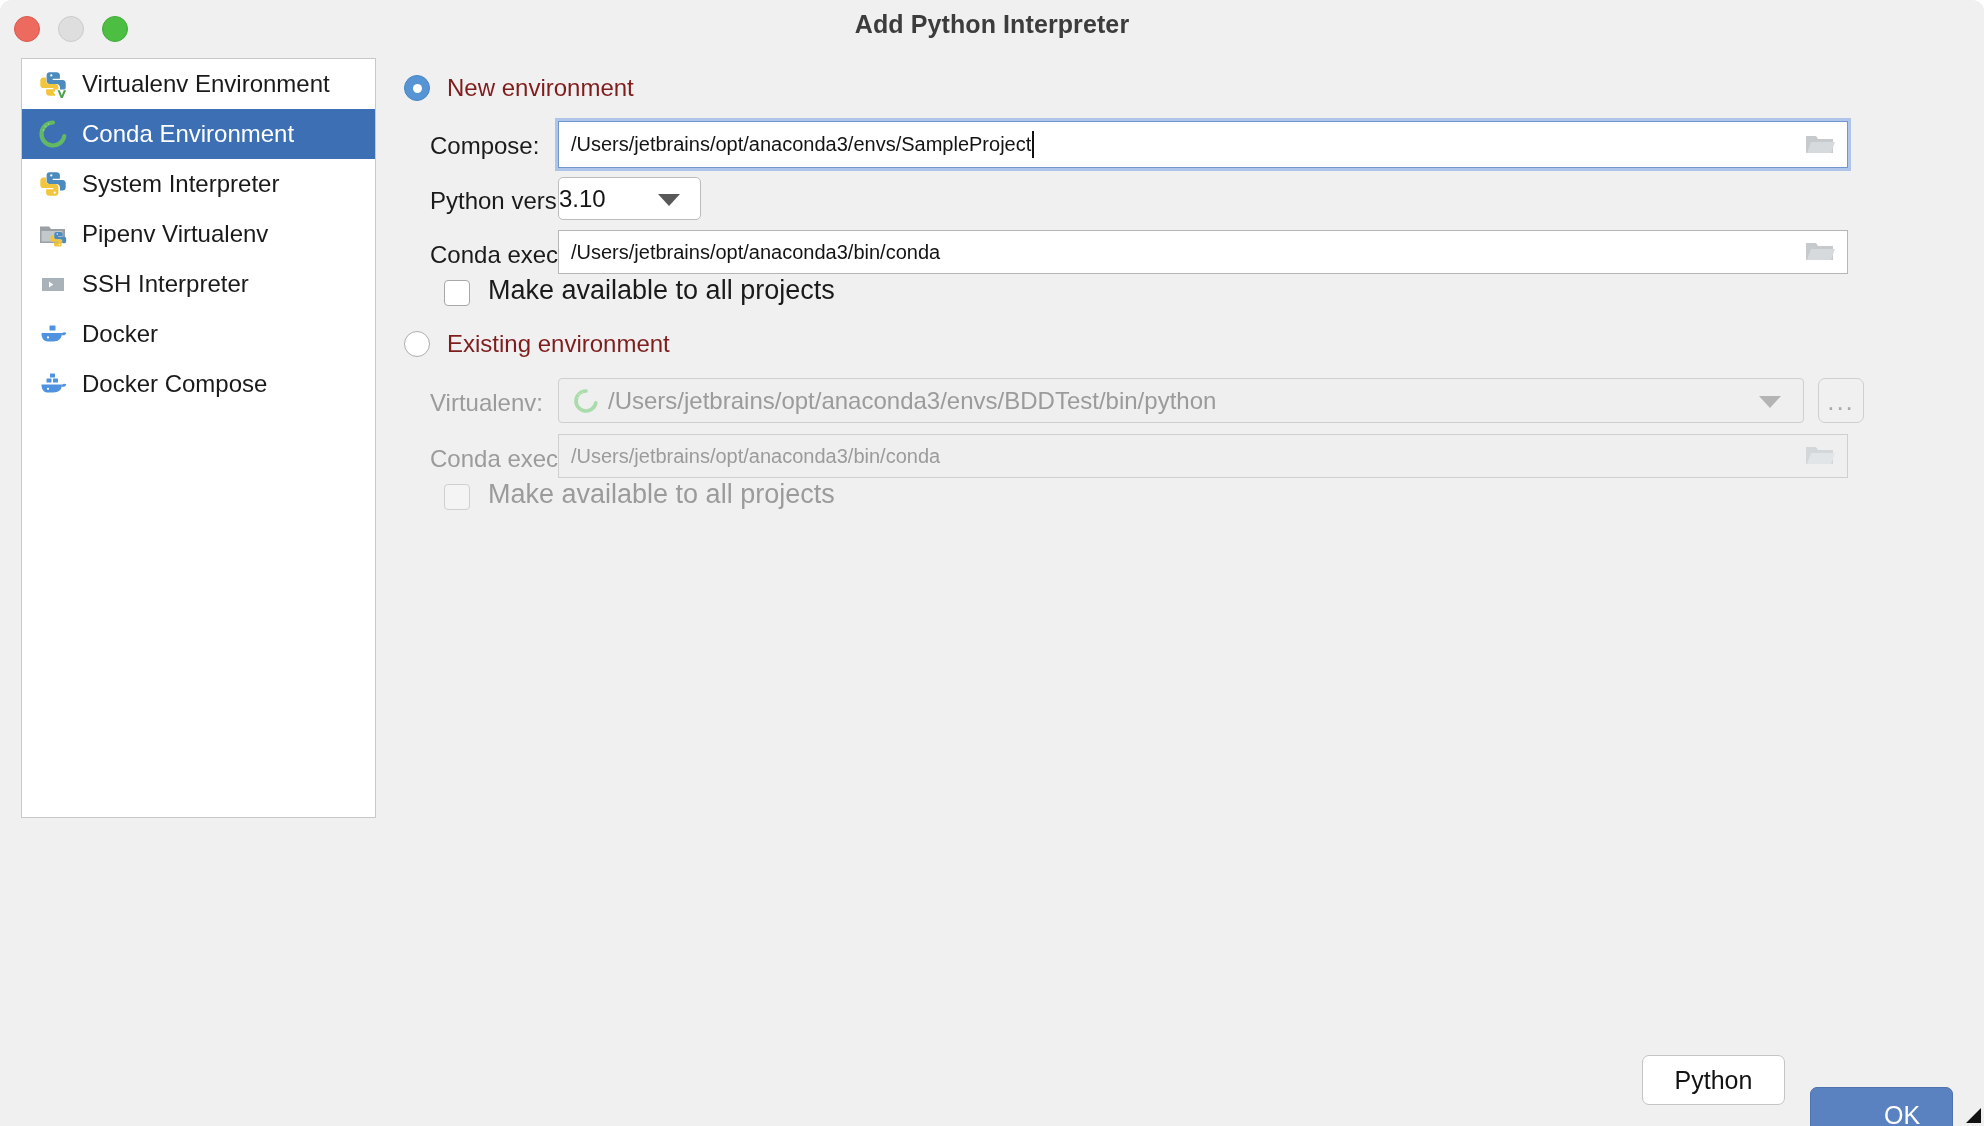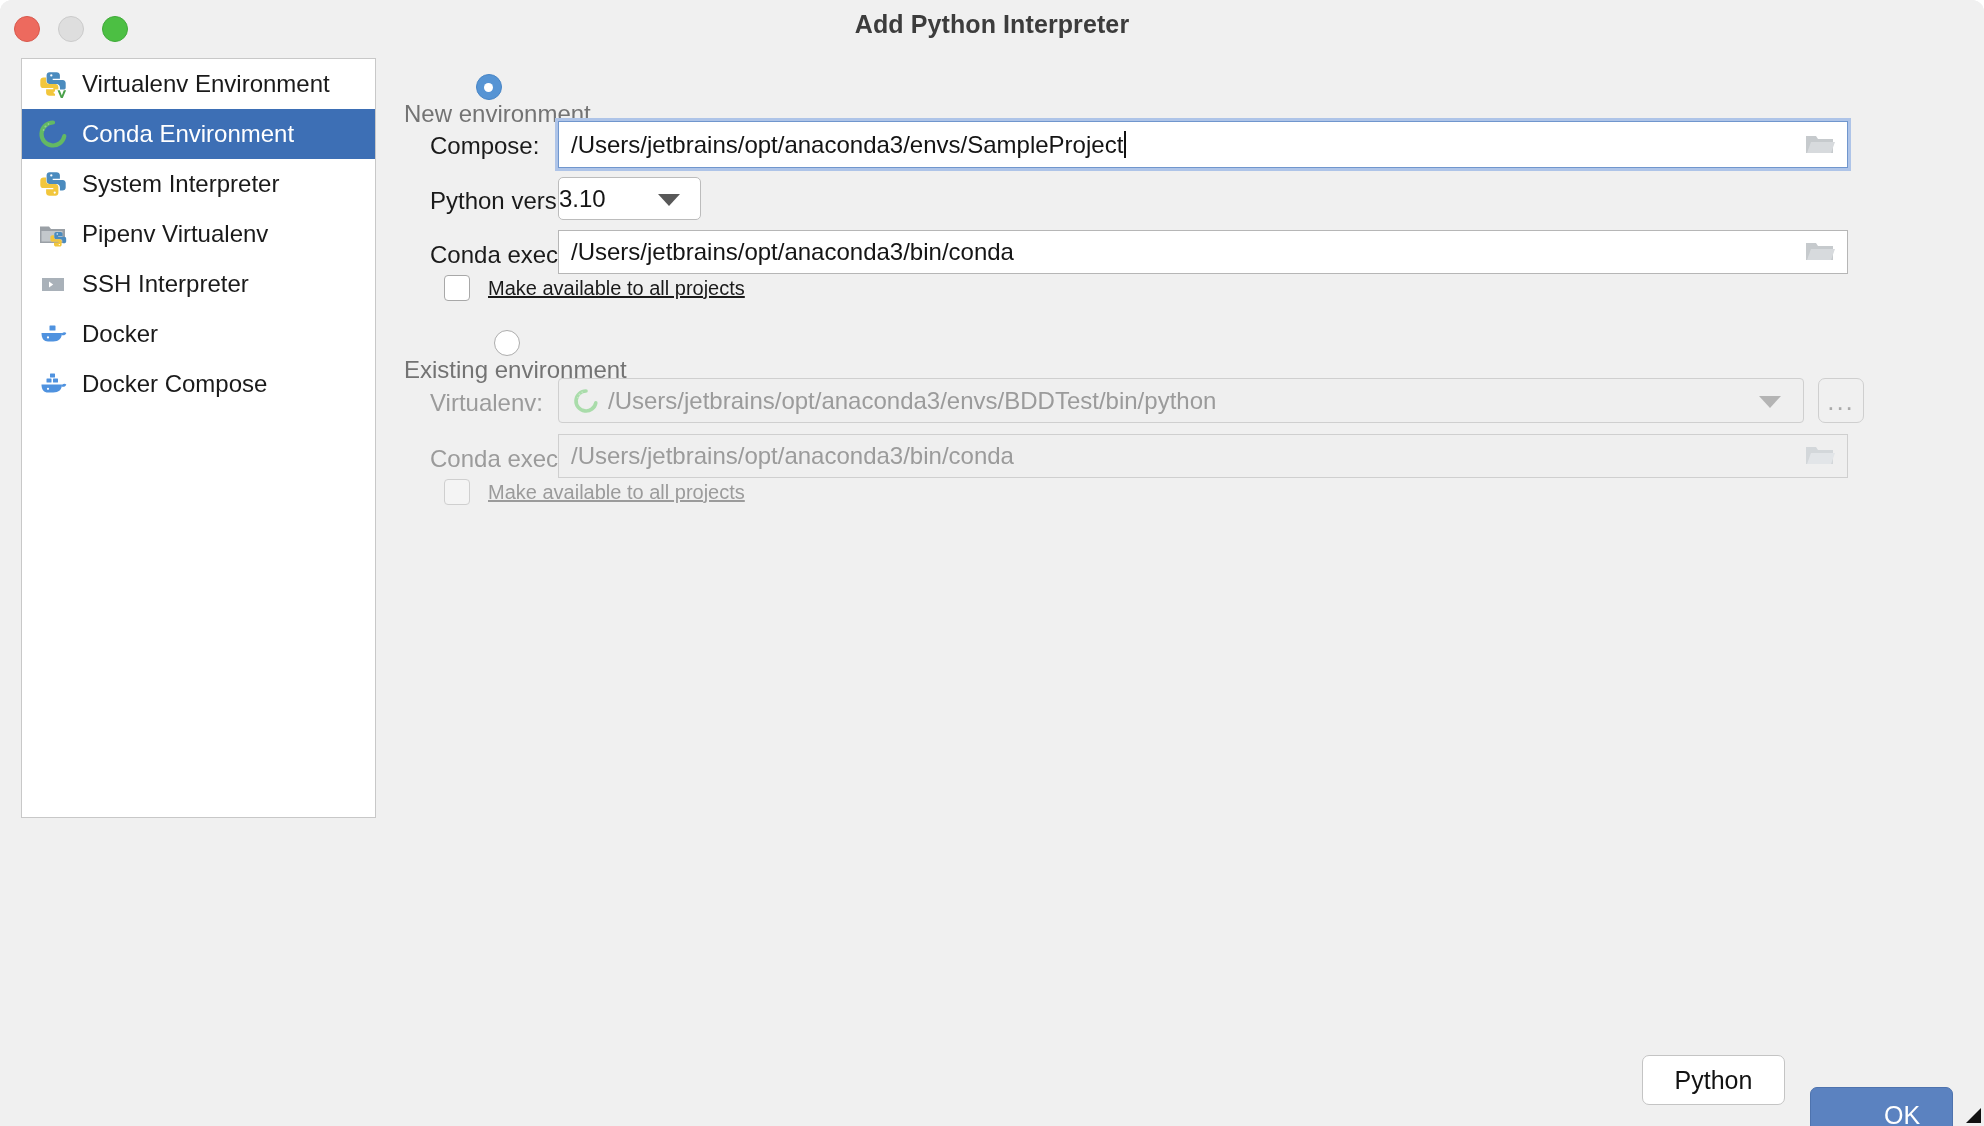--- a/index.html
+++ b/index.html
@@ -97,22 +97,21 @@
     top: 58px;
     width: 1570px;
     height: 760px;
   }
 
   .radio-row {
     position: absolute;
     display: flex;
     align-items: center;
     font-size: 24px;
-    color: #737373;
-    flex-direction: column;
+    color: #7f1d1d;
   }
   .radio {
     width: 26px;
     height: 26px;
     border-radius: 50%;
     box-sizing: border-box;
     margin-right: 17px;
     flex: 0 0 26px;
     position: relative;
   }
@@ -143,21 +142,21 @@
   .field-label.dim { color: #9b9b9b; }
 
   .textfield {
     position: absolute;
     box-sizing: border-box;
     background: #ffffff;
     border: 1px solid #b6b6b6;
     display: flex;
     align-items: center;
     padding: 0 12px;
-    font-size: 24px;
+    font-size: 20px;
     color: #141414;
     overflow: hidden;
     white-space: nowrap;
   }
   .textfield.focused {
     border: 1px solid #7096cd;
     box-shadow: 0 0 0 3px #aec4e8;
   }
   .textfield.disabled {
     background: #efefef;
@@ -238,24 +237,23 @@
     justify-content: center;
     font-size: 26px;
     color: #aaaaaa;
     letter-spacing: 2px;
     line-height: 1;
   }
 
   .check-row {
     position: absolute;
     display: flex;
-    align-items: center;
-    font-size: 20px;
+    align-items: flex-end;
+    font-size: 27px;
     color: #1a1a1a;
-    text-decoration: underline;
   }
   .check-row.dim { color: #9b9b9b; }
   .checkbox {
     width: 26px;
     height: 26px;
     box-sizing: border-box;
     border-radius: 4px;
     background: #ffffff;
     border: 1.5px solid #a8a8a8;
     margin-right: 18px;

